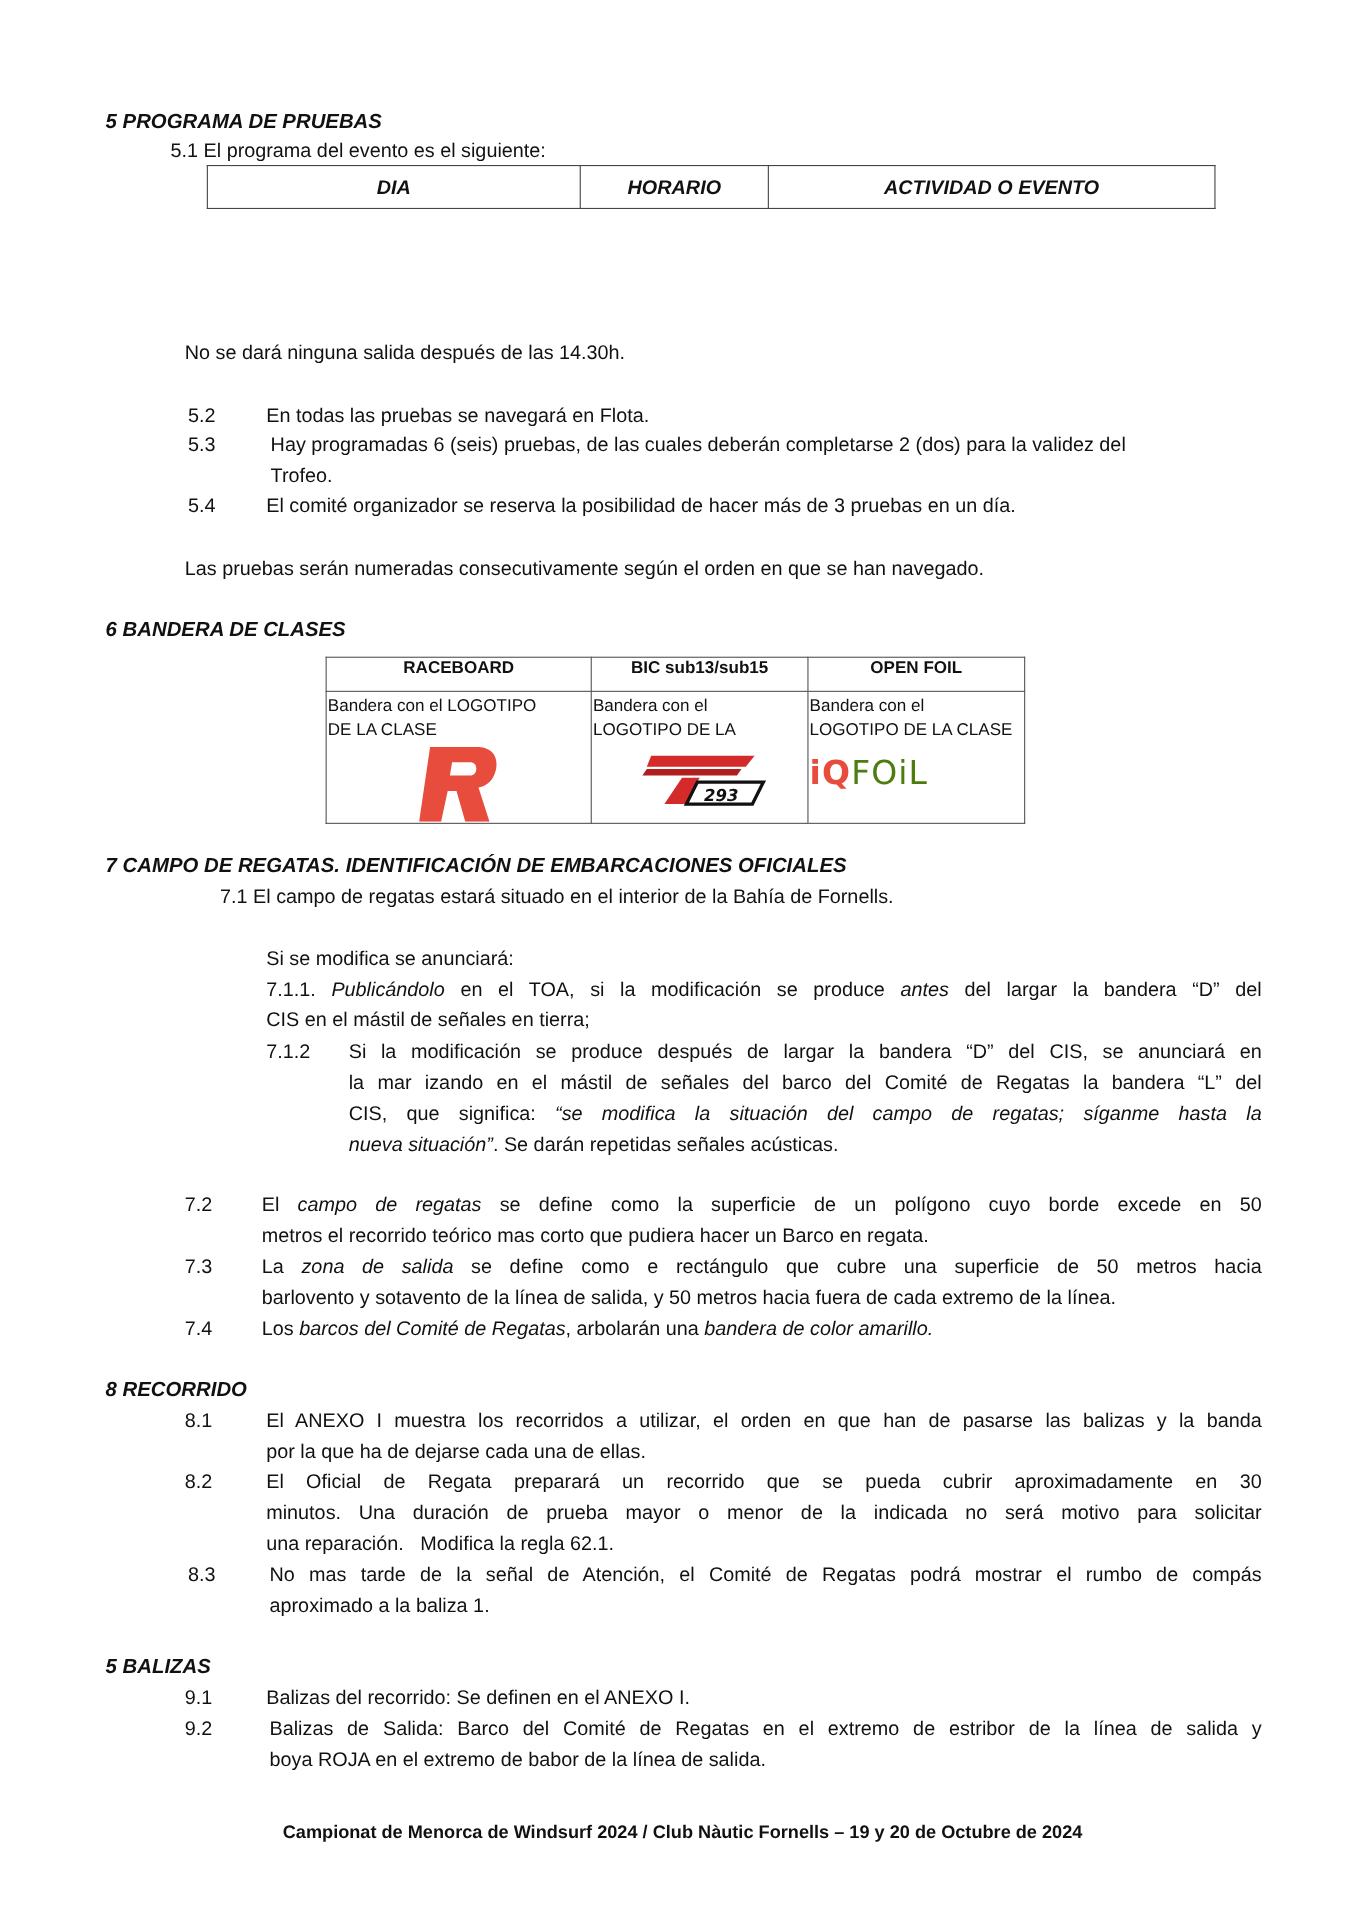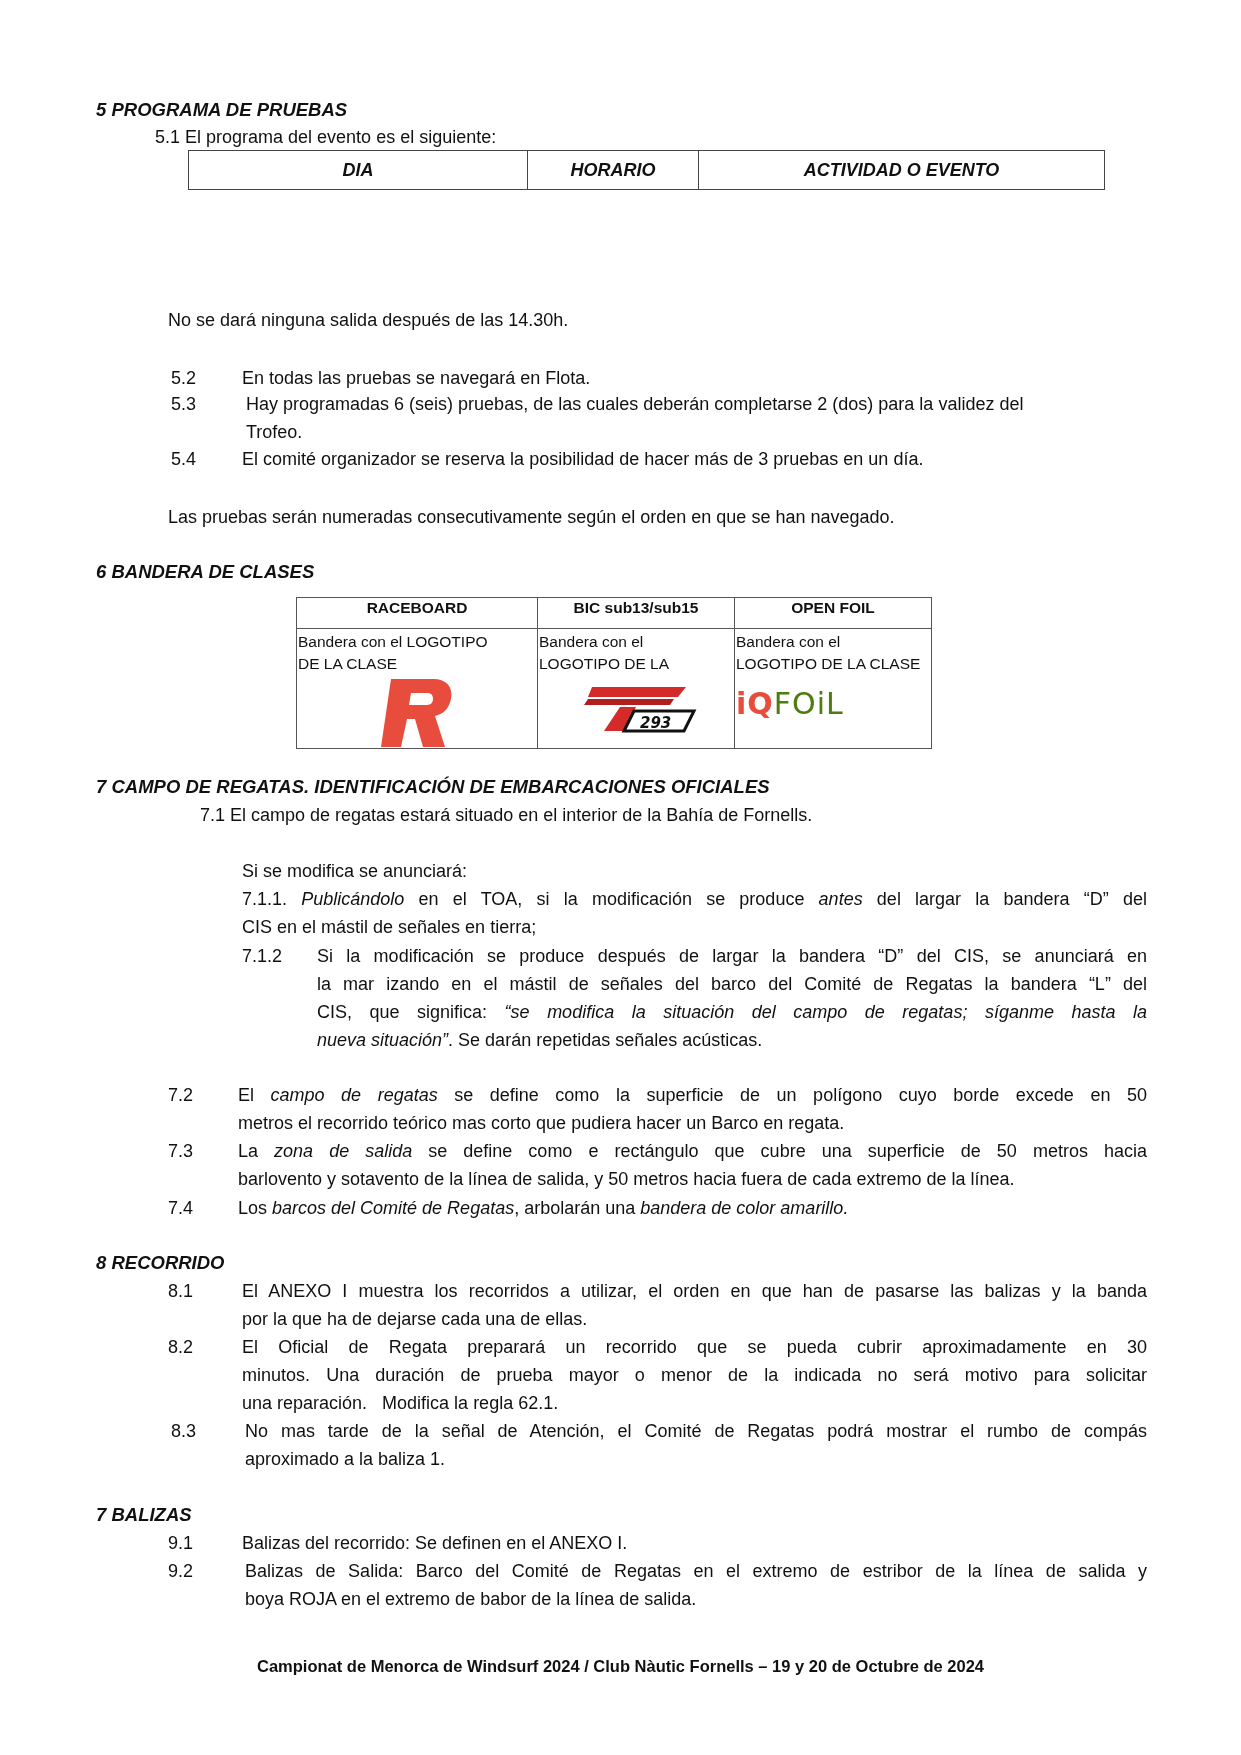--- a/index.html
+++ b/index.html
@@ -120,21 +120,21 @@
 
 <div class="ln" style="top:1334px;left:168px;">8.2</div>
 <div class="ln just" style="top:1334px;left:242px;width:905px;">El Oficial de Regata preparará un recorrido que se pueda cubrir aproximadamente en 30</div>
 <div class="ln just" style="top:1362px;left:242px;width:905px;">minutos. Una duración de prueba mayor o menor de la indicada no será motivo para solicitar</div>
 <div class="ln" style="top:1390px;left:242px;white-space:pre;">una reparación.   Modifica la regla 62.1.</div>
 
 <div class="ln" style="top:1418px;left:171px;">8.3</div>
 <div class="ln just" style="top:1418px;left:245px;width:902px;">No mas tarde de la señal de Atención, el Comité de Regatas podrá mostrar el rumbo de compás</div>
 <div class="ln" style="top:1446px;left:245px;">aproximado a la baliza 1.</div>
 
-<div class="ln h" style="top:1502px;left:96px;">7   BALIZAS</div>
+<div class="ln h" style="top:1502px;left:96px;">5   BALIZAS</div>
 
 <div class="ln" style="top:1530px;left:168px;">9.1</div>
 <div class="ln" style="top:1530px;left:242px;"><b>Balizas del recorrido:</b><span> Se definen en el ANEXO I.</span></div>
 
 <div class="ln" style="top:1558px;left:168px;">9.2</div>
 <div class="ln just" style="top:1558px;left:245px;width:902px;"><b>Balizas de Salida:</b><span> Barco del Comité de Regatas en el extremo de estribor de la línea de salida y</span></div>
 <div class="ln" style="top:1586px;left:245px;"><span>boya </span><b>ROJA</b><span> en el extremo de babor de la línea de salida.</span></div>
 
 <div class="footer">Campionat de Menorca de Windsurf 2024 / Club Nàutic Fornells – 19 y 20 de Octubre de 2024</div>
 

